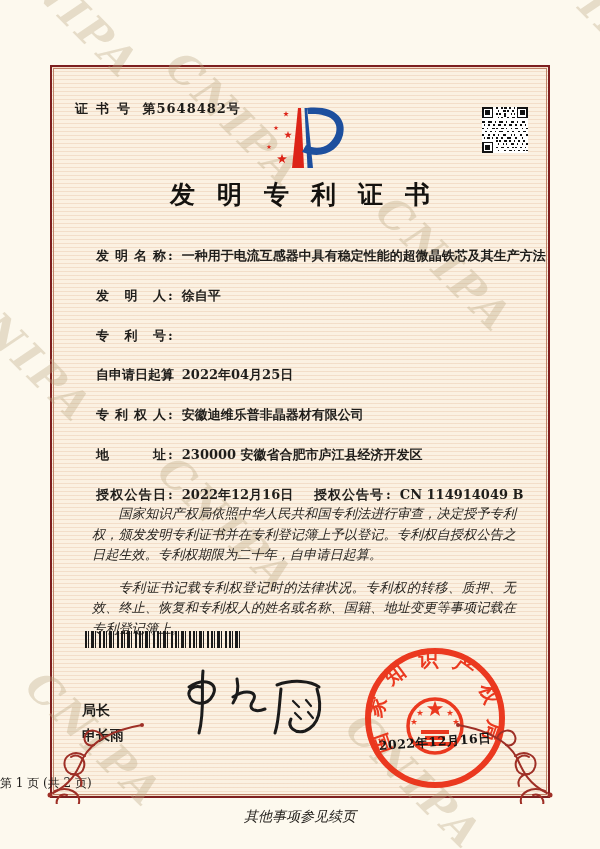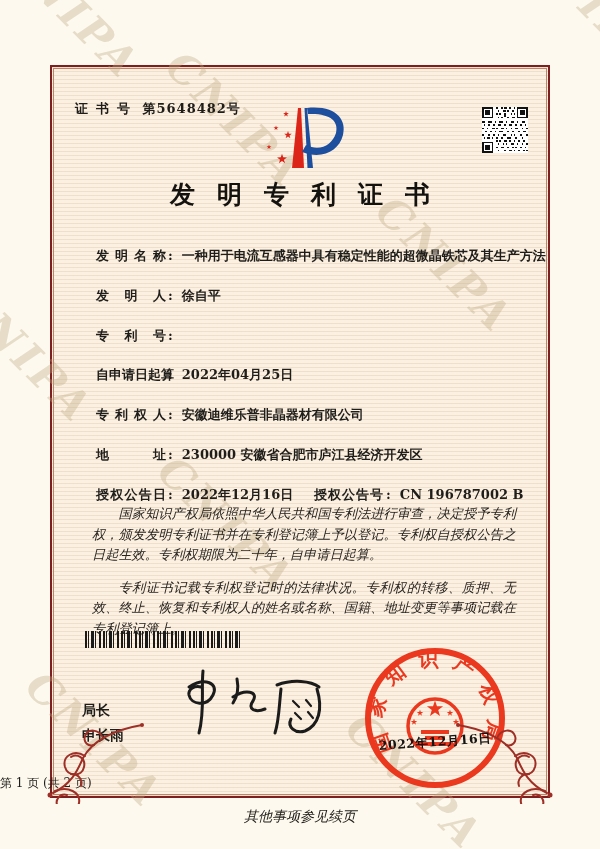--- a/index.html
+++ b/index.html
@@ -174,21 +174,21 @@
         <span class="colon"></span>
       <span class="fvalue">230000 安徽省合肥市庐江县经济开发区</span>
     </div>
     <div class="frow">
       <span class="flabel">授权公告日</span>
         <span class="colon"></span>
       <span class="fvalue">2022年12月16日</span>
       <span class="g2">
         <span class="flabel2">授权公告号</span>
           <span class="colon"></span>
-        <span class="fvalue">CN 196787002 B</span>
+        <span class="fvalue">CN 114914049 B</span>
       </span>
     </div>
   </div>
 
   <div class="bodytext">
     <p>国家知识产权局依照中华人民共和国专利法进行审查，决定授予专利权，颁发发明专利证书并在专利登记簿上予以登记。专利权自授权公告之日起生效。专利权期限为二十年，自申请日起算。</p>
     <p>专利证书记载专利权登记时的法律状况。专利权的转移、质押、无效、终止、恢复和专利权人的姓名或名称、国籍、地址变更等事项记载在专利登记簿上。</p>
   </div>
 
   <div class="barcode"></div>

